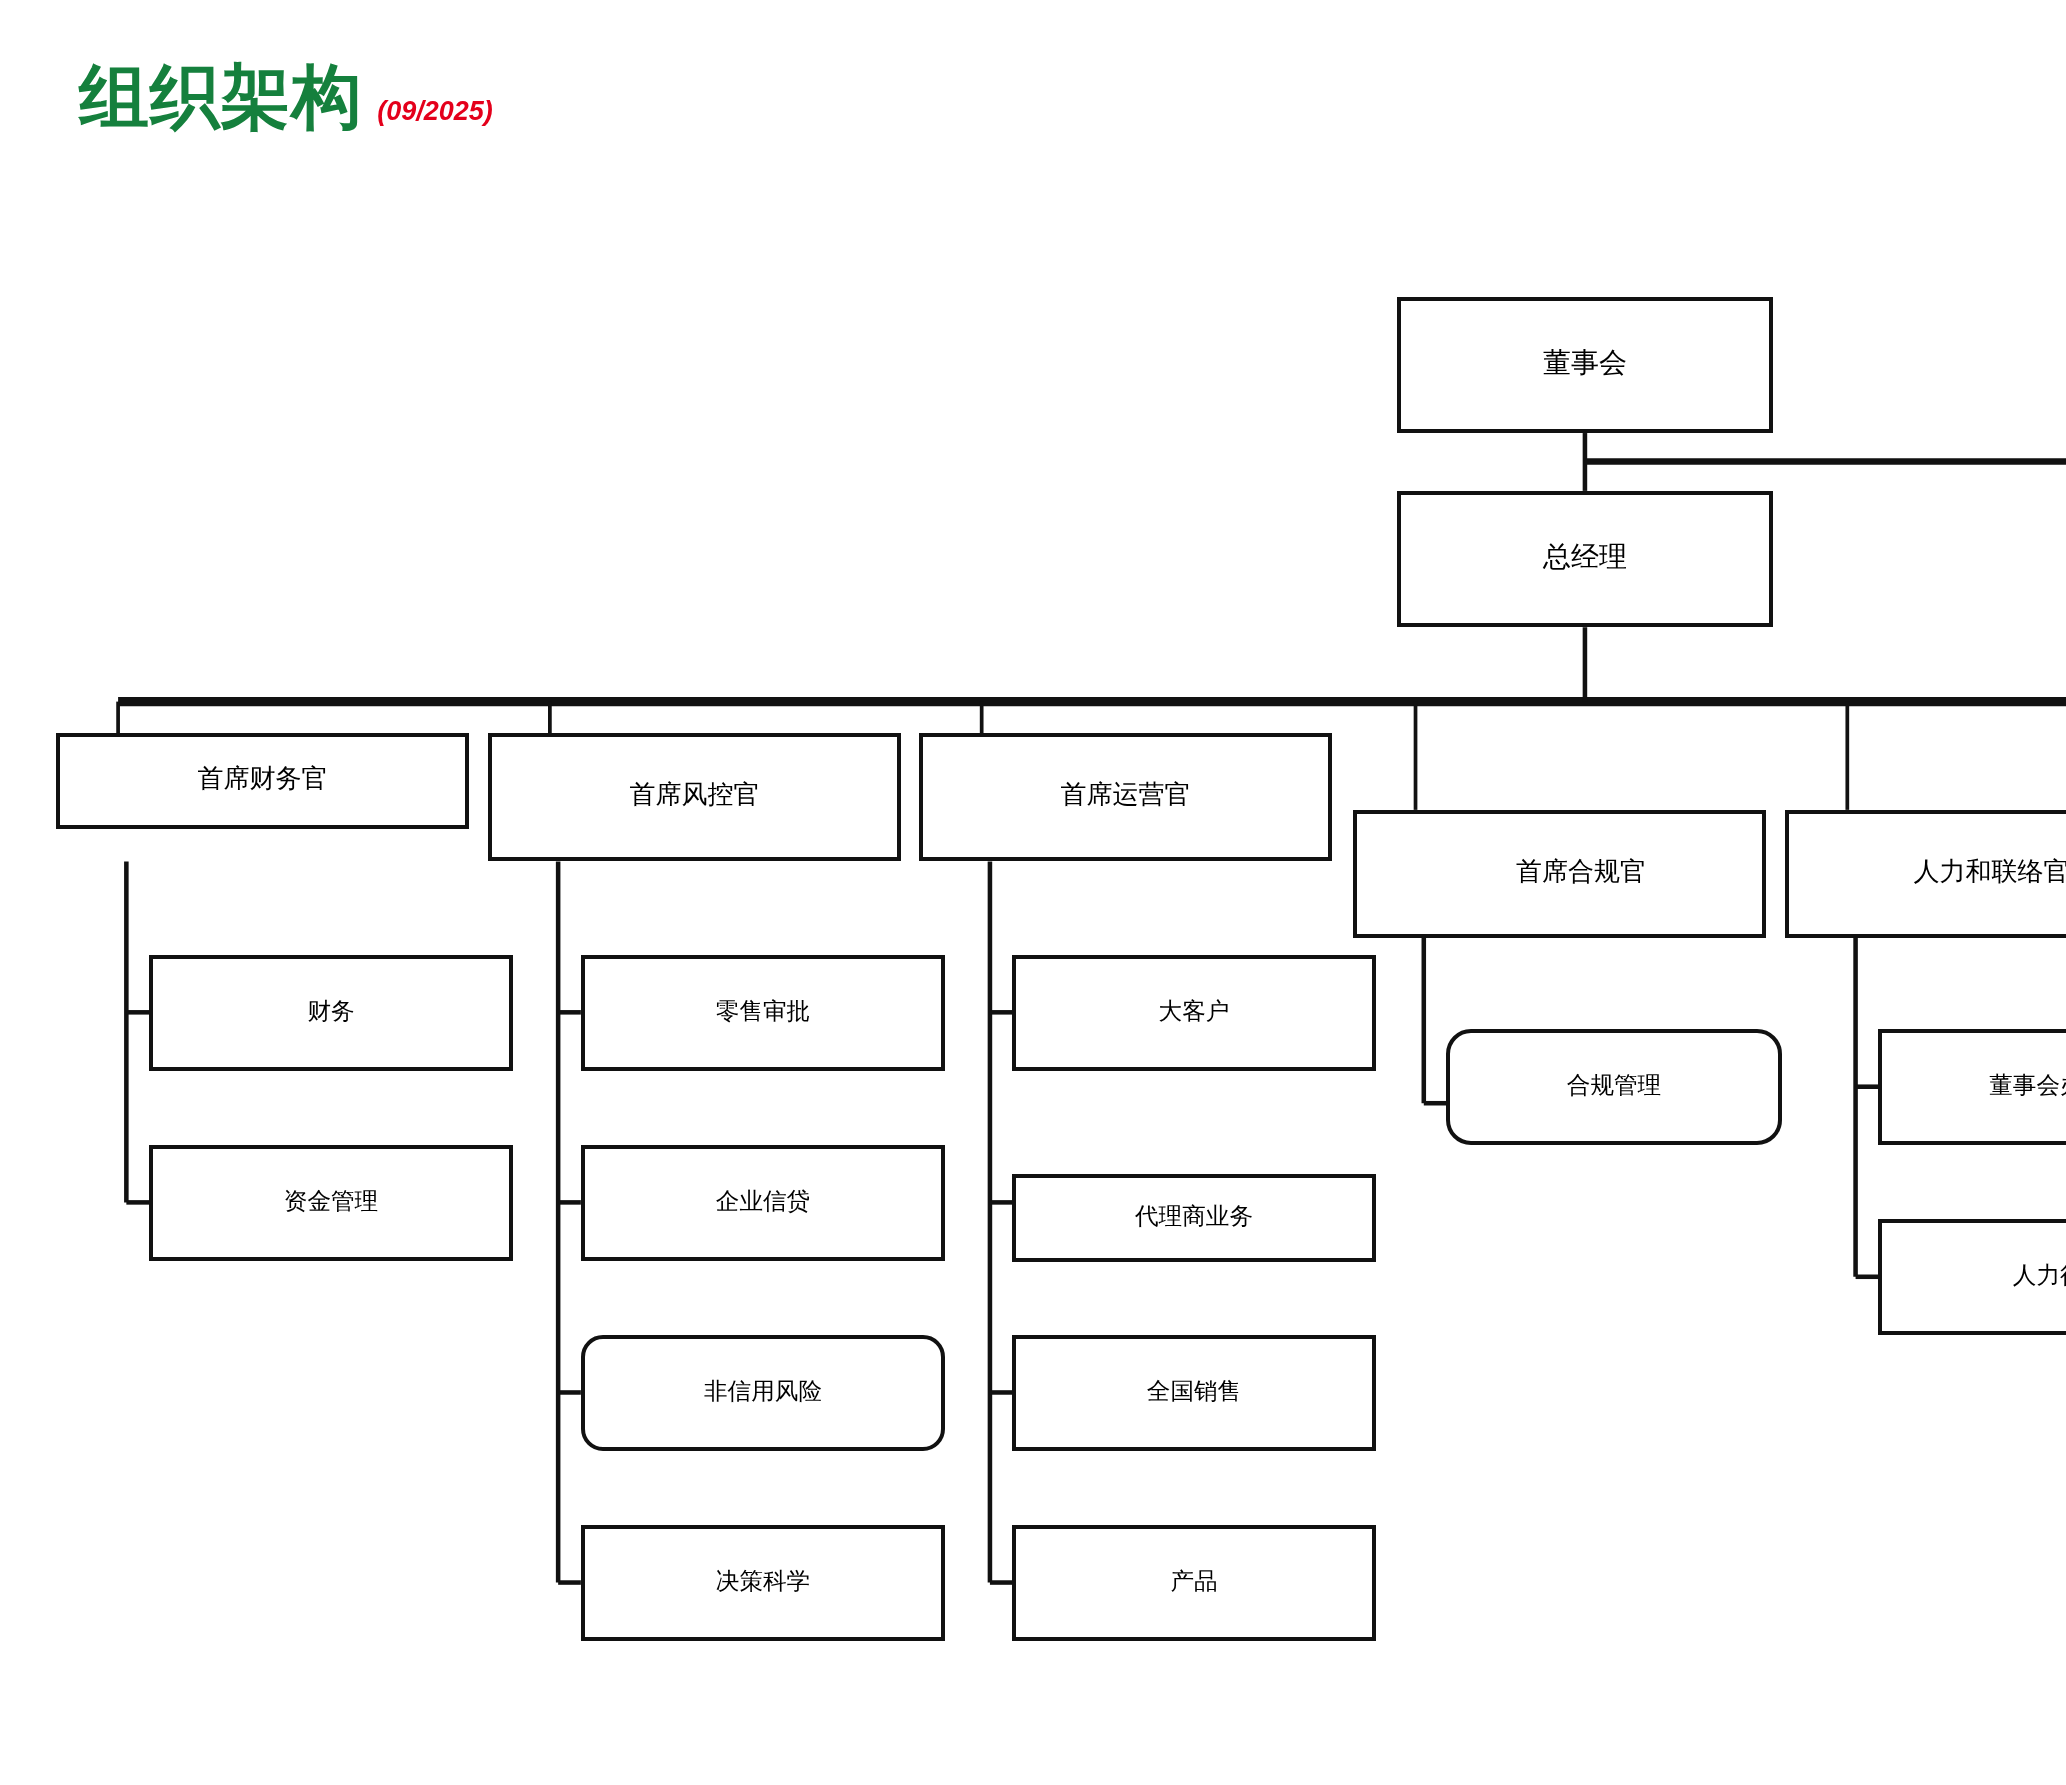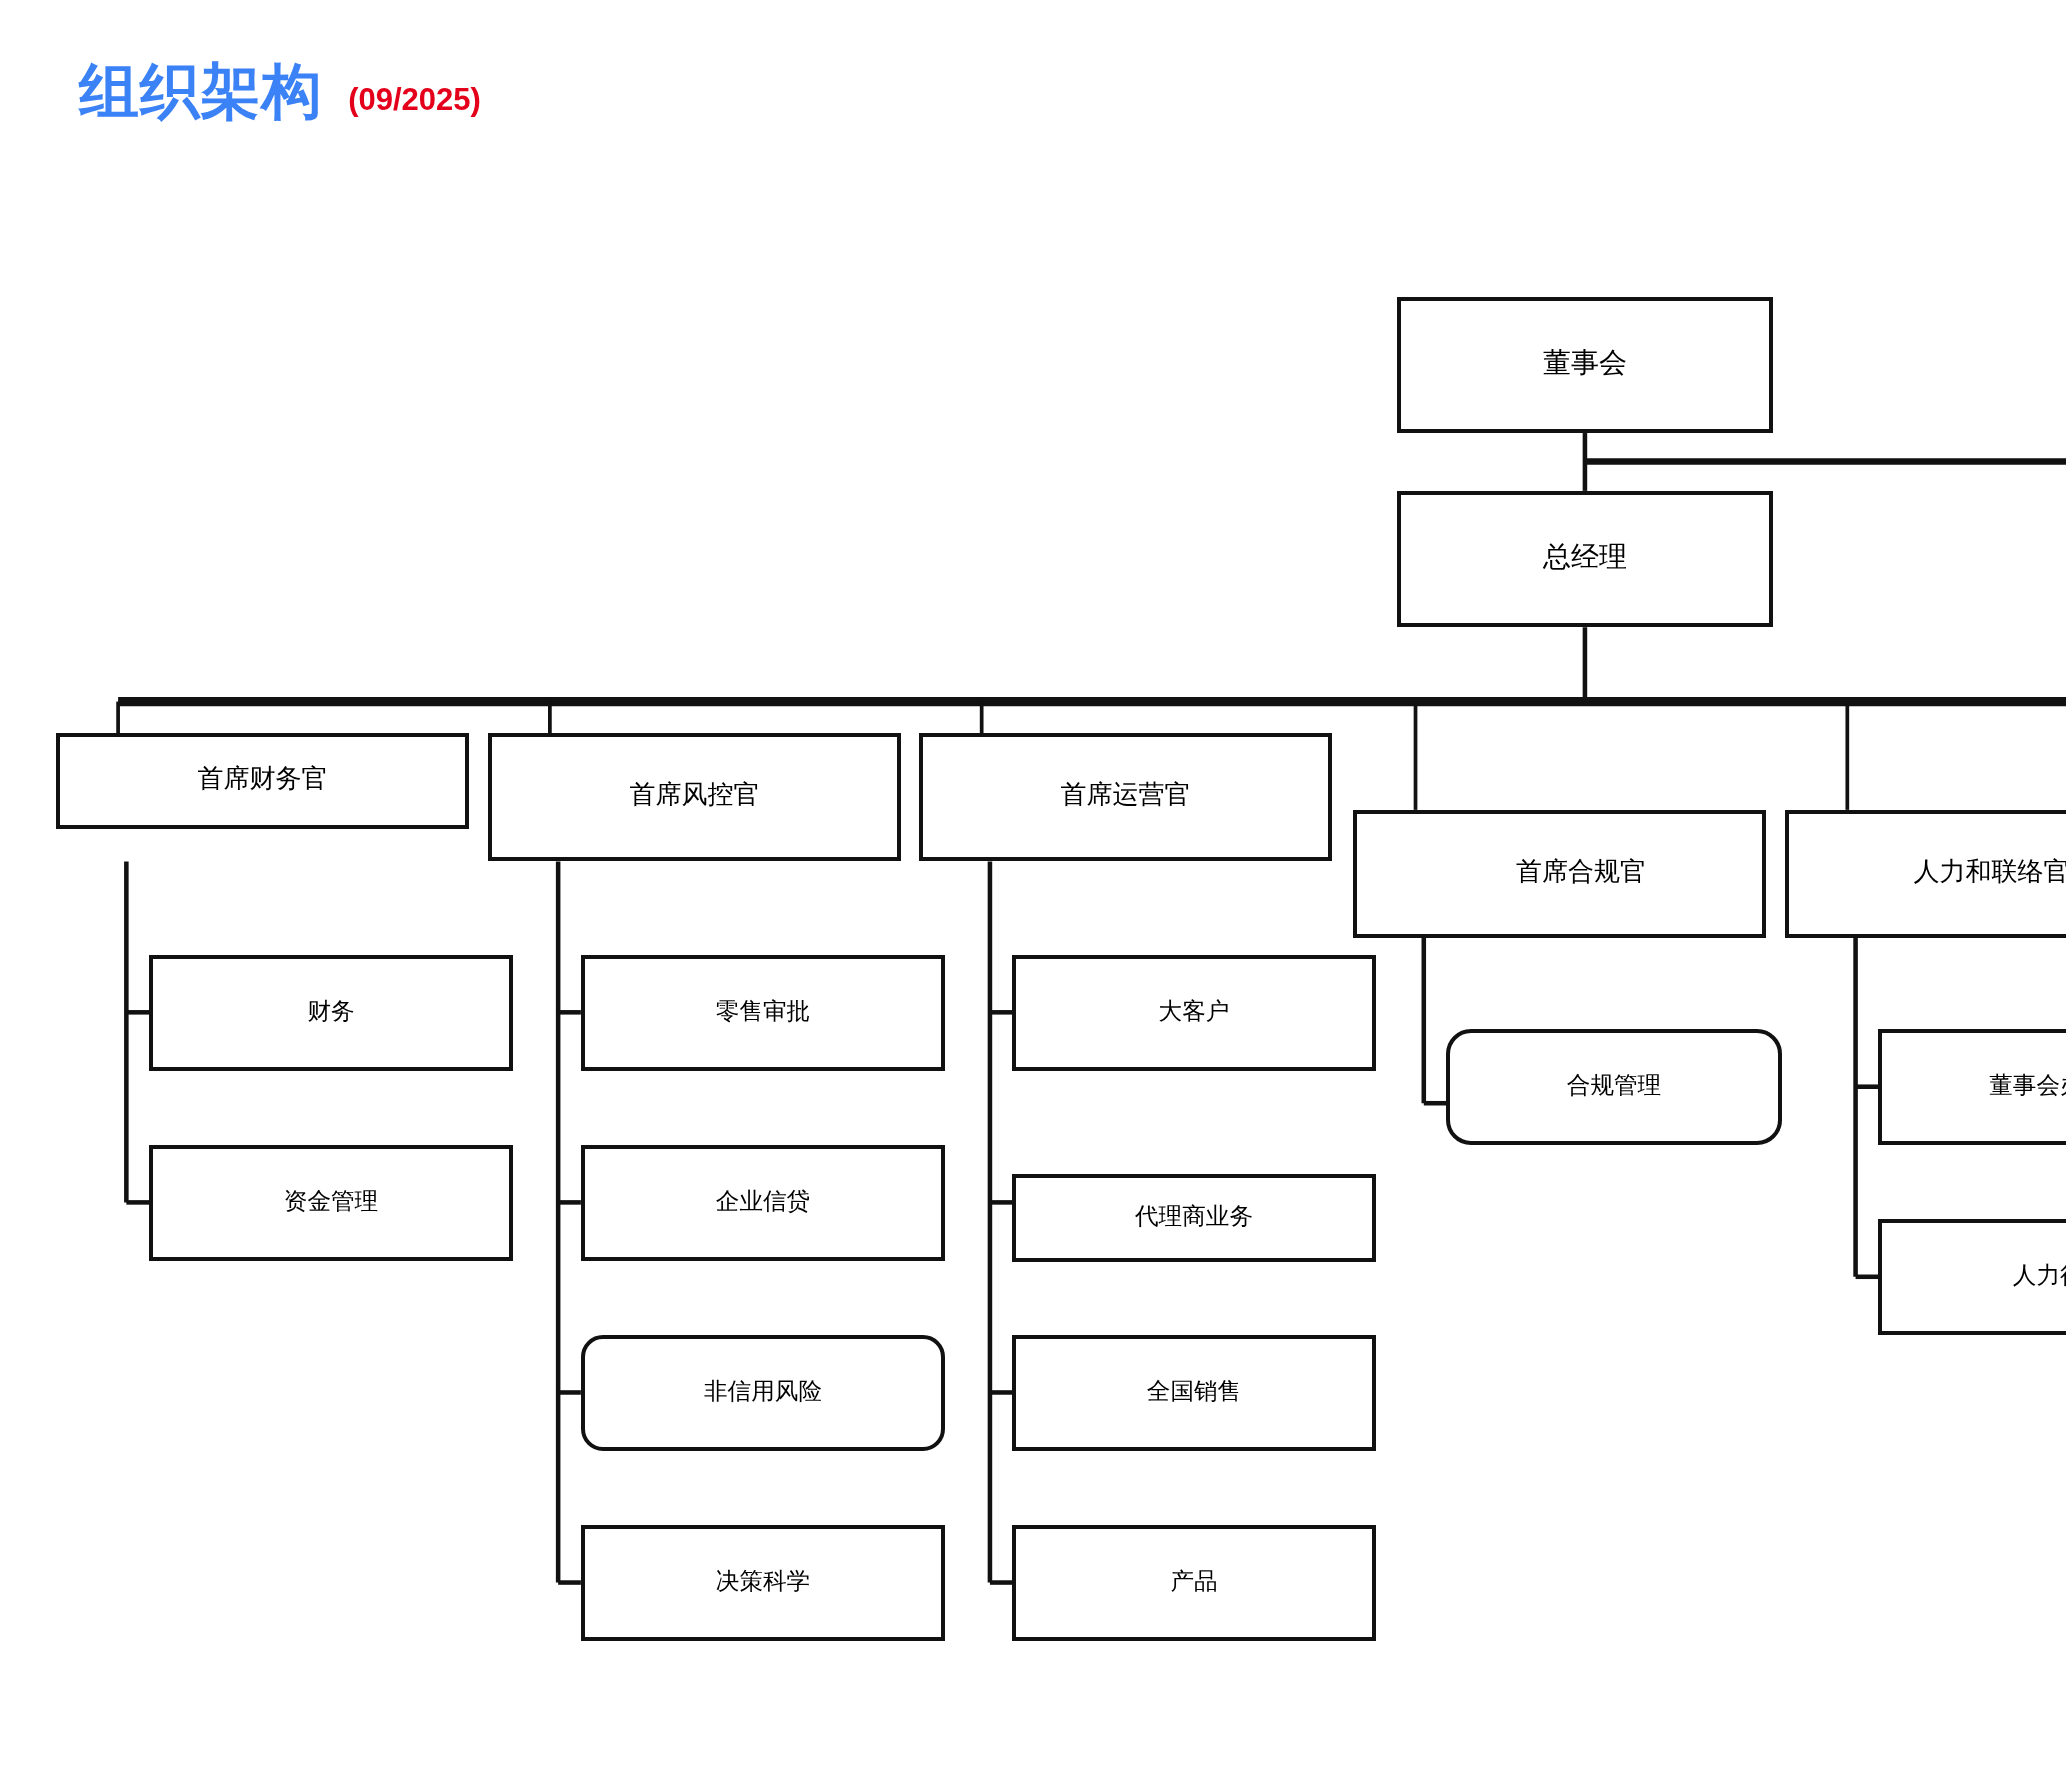--- a/index.html
+++ b/index.html
@@ -6,26 +6,26 @@
   body{
     width:3174px;height:1785px;position:relative;overflow:hidden;
     font-family:"Liberation Sans","DejaVu Sans",sans-serif;
     -webkit-font-smoothing:antialiased;
   }
   #slide{position:absolute;inset:0;background:#fff;}
 
   
   .title-block{position:absolute;left:79px;top:62px;display:flex;align-items:flex-end;}
   .title-main{
-    font-size:60px;font-weight:bold;color:#3b82f6;line-height:1;
+    font-size:70px;font-weight:bold;color:#15803d;line-height:1;
     letter-spacing:0.8px;white-space:nowrap;
   }
   .title-sub{
-    font-size:31px;font-weight:bold;color:#E4001B;line-height:1;
-    margin-left:26px;margin-bottom:6.6px;white-space:nowrap;
+    font-size:27px;font-weight:bold;color:#E4001B;line-height:1;
+    margin-left:15px;margin-bottom:6.6px;white-space:nowrap;font-style:italic;
   }
 
   
   #chart{position:absolute;left:0;top:0;width:3174px;height:1785px;}
   #chart svg{position:absolute;left:0;top:0;width:3174px;height:1785px;}
 
   .node{
     position:absolute;box-sizing:border-box;
     background:#ffffff;border:4.5px solid #111111;
     display:flex;align-items:center;justify-content:center;text-align:center;

